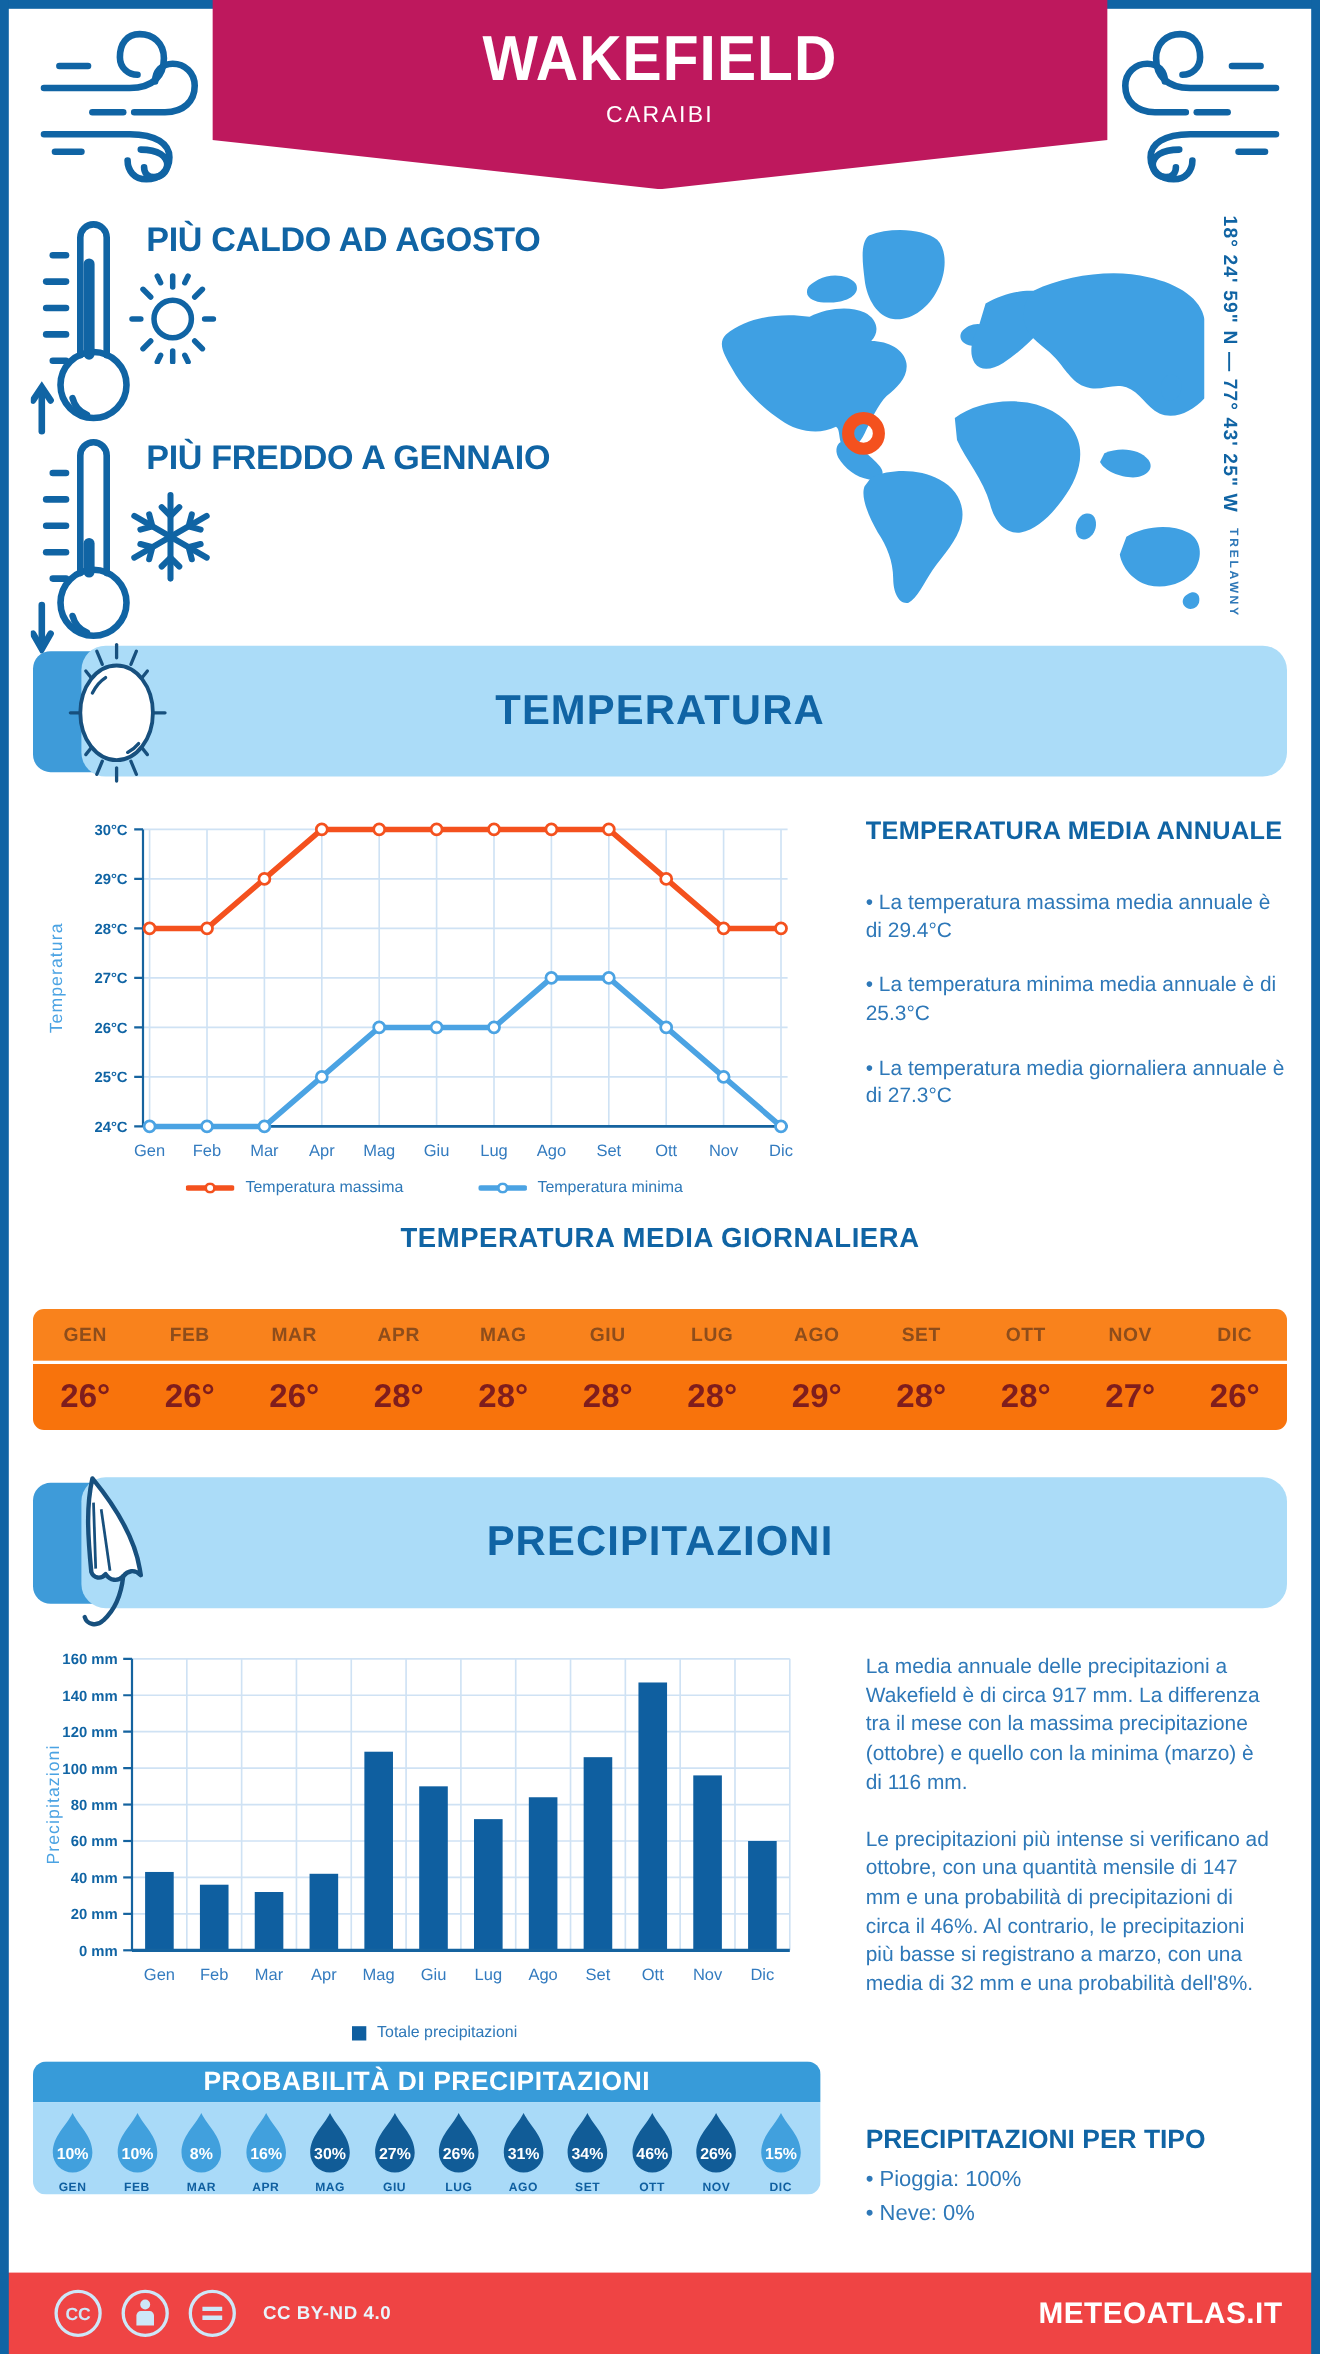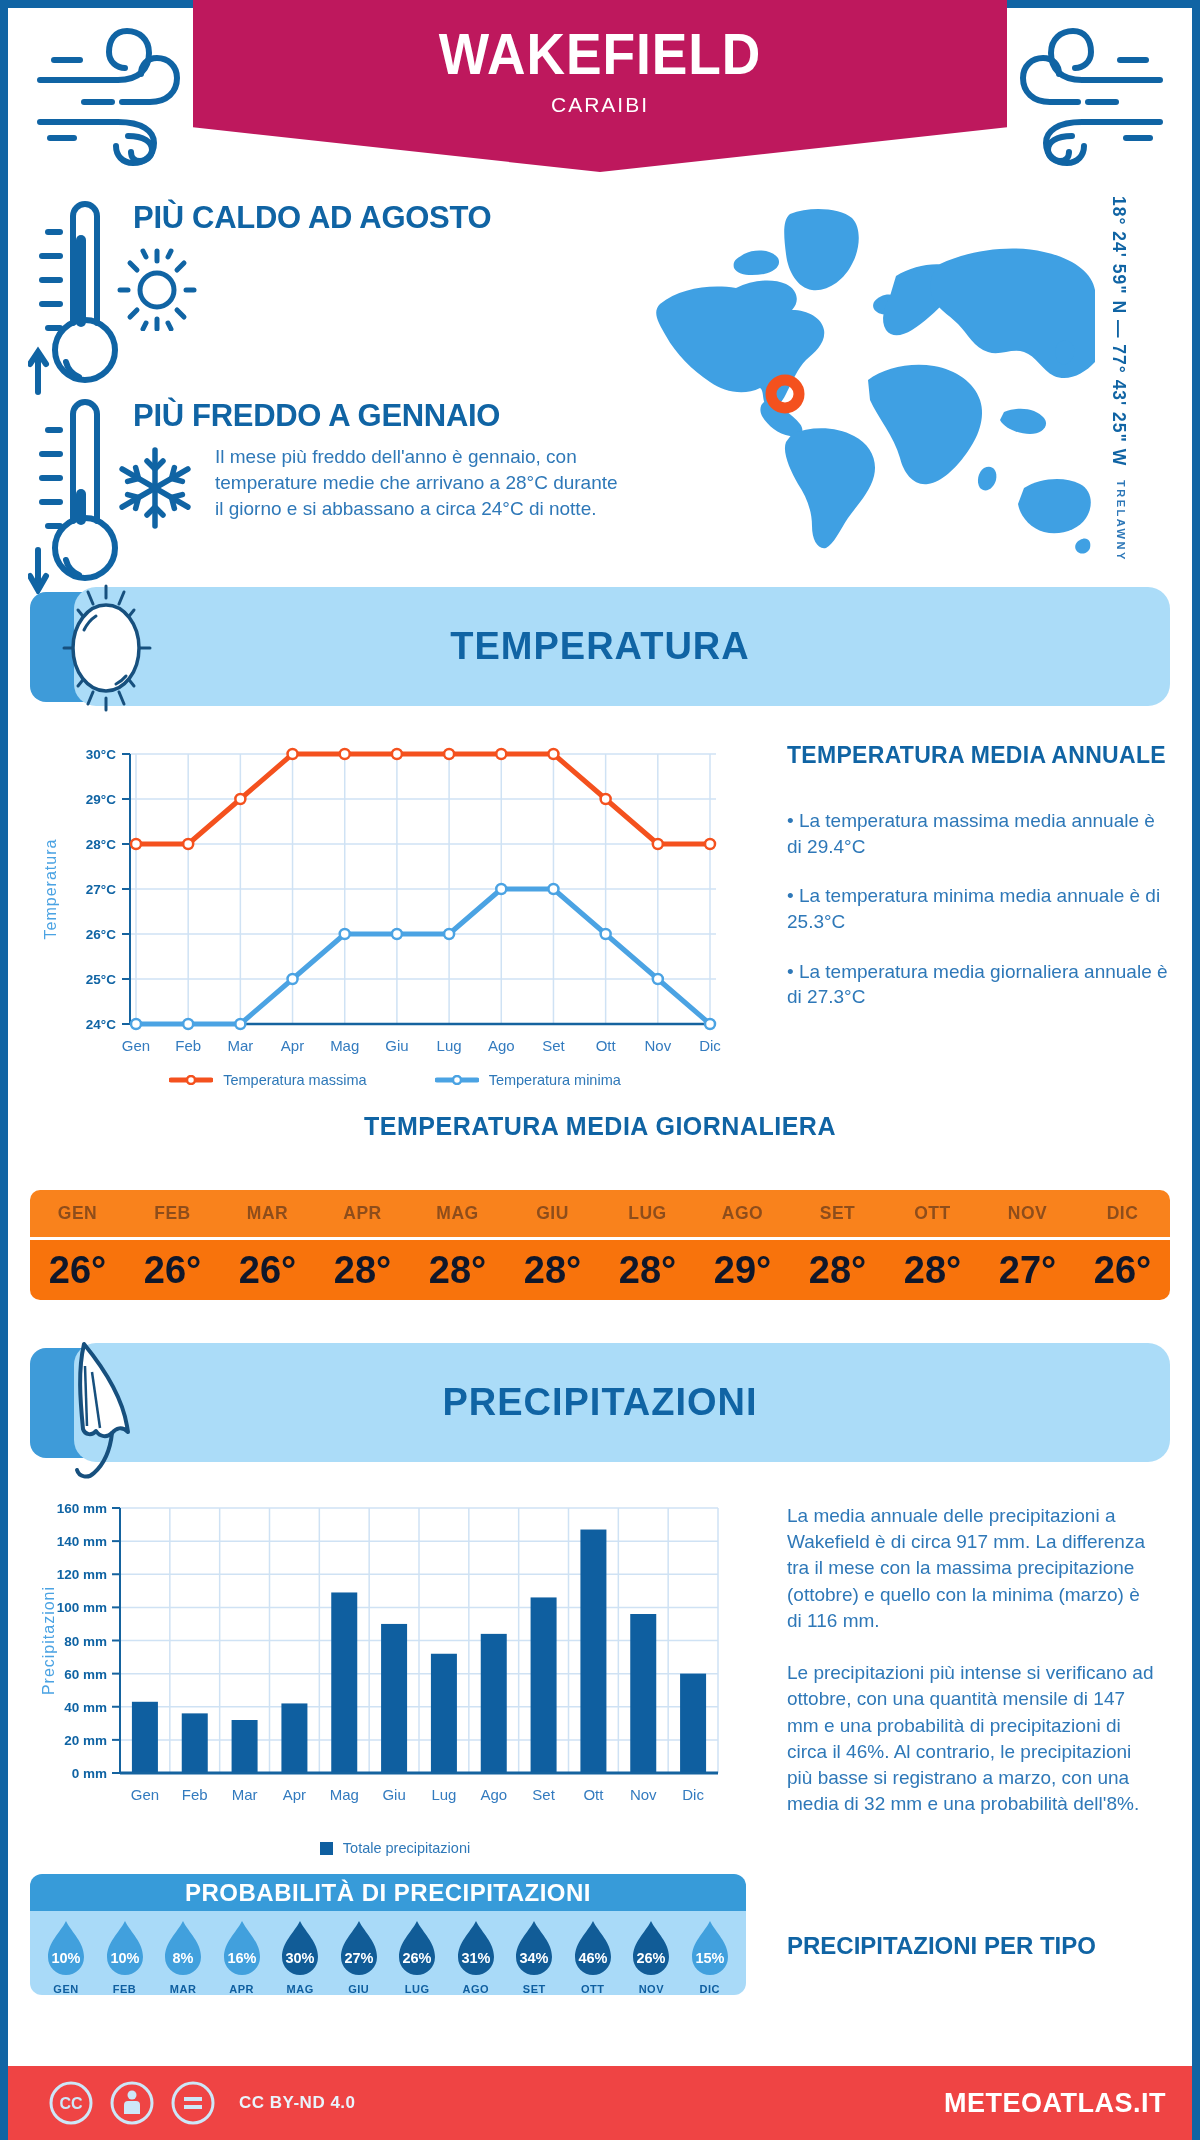--- a/index.html
+++ b/index.html
@@ -37,21 +37,21 @@
   .sq{width:13px;height:13px;background:#0F5FA0;display:inline-block;}
 
   .midtitle{left:30px;width:1140px;text-align:center;font-size:25px;font-weight:bold;color:#1064A4;letter-spacing:.5px;}
 
   
   .ttable{left:30px;top:1190px;width:1140px;border-radius:10px;overflow:hidden;}
   .trow{display:grid;grid-template-columns:repeat(12,1fr);text-align:center;}
   .trow.head{background:#F9821C;border-bottom:3px solid #fff;}
   .trow.head div{font-size:17.5px;font-weight:bold;color:#8E4D1B;line-height:47px;letter-spacing:.5px;}
   .trow.vals{background:#F8730C;}
-  .trow.vals div{font-size:38px;font-weight:bold;color:#0f172a;line-height:60px;}
+  .trow.vals div{font-size:30px;font-weight:bold;color:#7f1d1d;line-height:60px;}
 
   
   .ptext{left:787px;top:1503px;width:372px;font-size:19px;line-height:1.38;color:#2E78B8;}
   .ptext p{margin:0 0 26px;}
 
   
   .prob{left:30px;top:1874px;width:716px;border-radius:12px;overflow:hidden;}
   .prob-head{background:#379BD9;height:37px;line-height:37px;text-align:center;color:#fff;
              font-size:24px;font-weight:bold;letter-spacing:.5px;}
   .prob-body{background:#A9DAF8;height:84px;display:flex;justify-content:space-between;
@@ -158,21 +158,20 @@
       <path d="M45,10 V86"></path>
         <path d="M37,21 L45,29 L53,21"></path>
         <path d="M37,75 L45,67 L53,75"></path>
     </g>
     <g transform="rotate(120 45 48)">
       <path d="M45,10 V86"></path>
         <path d="M37,21 L45,29 L53,21"></path>
         <path d="M37,75 L45,67 L53,75"></path>
     </g>
   </svg>
-  <div class="abs hl-text" style="left:215px;top:444px;width:412px;">Il mese più freddo dell'anno è gennaio, con temperature medie che arrivano a 28°C durante il giorno e si abbassano a circa 24°C di notte.</div>
 
   <svg class="abs" style="left:640px;top:192px;" width="455" height="372" viewBox="0 0 455 372">
     <g fill="#3FA0E3">
       <path d="M150,22 C170,14 200,16 212,26 C222,36 220,58 212,72 C204,88 188,100 172,98 C158,96 148,80 146,62 C144,46 142,28 150,22 Z"></path>
       <path d="M20,112 C40,96 70,92 96,96 C112,88 132,86 146,92 C158,98 160,110 152,118 C168,118 182,126 184,138 C186,150 176,160 166,168 C158,176 152,190 146,202 C140,214 132,220 126,214 C122,208 124,198 120,196 C104,204 84,200 70,190 C52,178 36,162 26,144 C18,130 12,120 20,112 Z"></path>
       <path d="M104,62 C116,56 132,58 138,66 C142,74 134,80 124,82 C112,84 98,84 94,76 C92,68 98,66 104,62 Z"></path>
       <path d="M128,210 C140,214 152,222 160,232 C166,240 160,246 150,244 C138,242 128,234 122,224 C118,216 122,208 128,210 Z"></path>
       <path d="M152,242 C170,234 196,234 214,244 C230,252 238,268 234,284 C230,300 218,312 208,326 C200,338 194,352 186,356 C178,358 172,348 172,334 C172,318 166,304 158,292 C150,278 142,260 146,250 Z"></path>
       <path d="M234,110 C240,102 252,100 258,106 C262,112 256,120 248,122 C240,124 230,118 234,110 Z"></path>
       <path d="M256,84 C276,72 304,68 318,78 C310,88 314,98 306,108 C296,120 284,130 272,138 C262,144 252,146 246,138 C240,128 244,116 250,104 Z"></path>
@@ -517,20 +516,24 @@
           <svg width="44" height="62" viewBox="-22 -31 44 62">
             <path d="M0,-29 C6,-17 18,-8 18,7 A18,18 0 1,1 -18,7 C-18,-8 -6,-17 0,-29 Z" fill="#41A0DD"></path>
             <text x="0" y="13" text-anchor="middle" font-size="14.5" font-weight="bold" fill="#fff">15%</text>
           </svg>
           <div class="m">DIC</div>
         </div>
       </div>
   </div>
 
   <div class="abs tipo-title">PRECIPITAZIONI PER TIPO</div>
+  <div class="abs tipo-list" id="tipoList">
+      <div>• Pioggia: 100%</div>
+      <div>• Neve: 0%</div>
+    </div>
 
   <div class="abs annual-title">TEMPERATURA MEDIA ANNUALE</div>
   <div class="abs annual-list" id="annualList">
       <p>• La temperatura massima media annuale è di 29.4°C</p>
       <p>• La temperatura minima media annuale è di 25.3°C</p>
       <p>• La temperatura media giornaliera annuale è di 27.3°C</p>
     </div>
 
   <div class="abs footer">
     <div class="lic">

